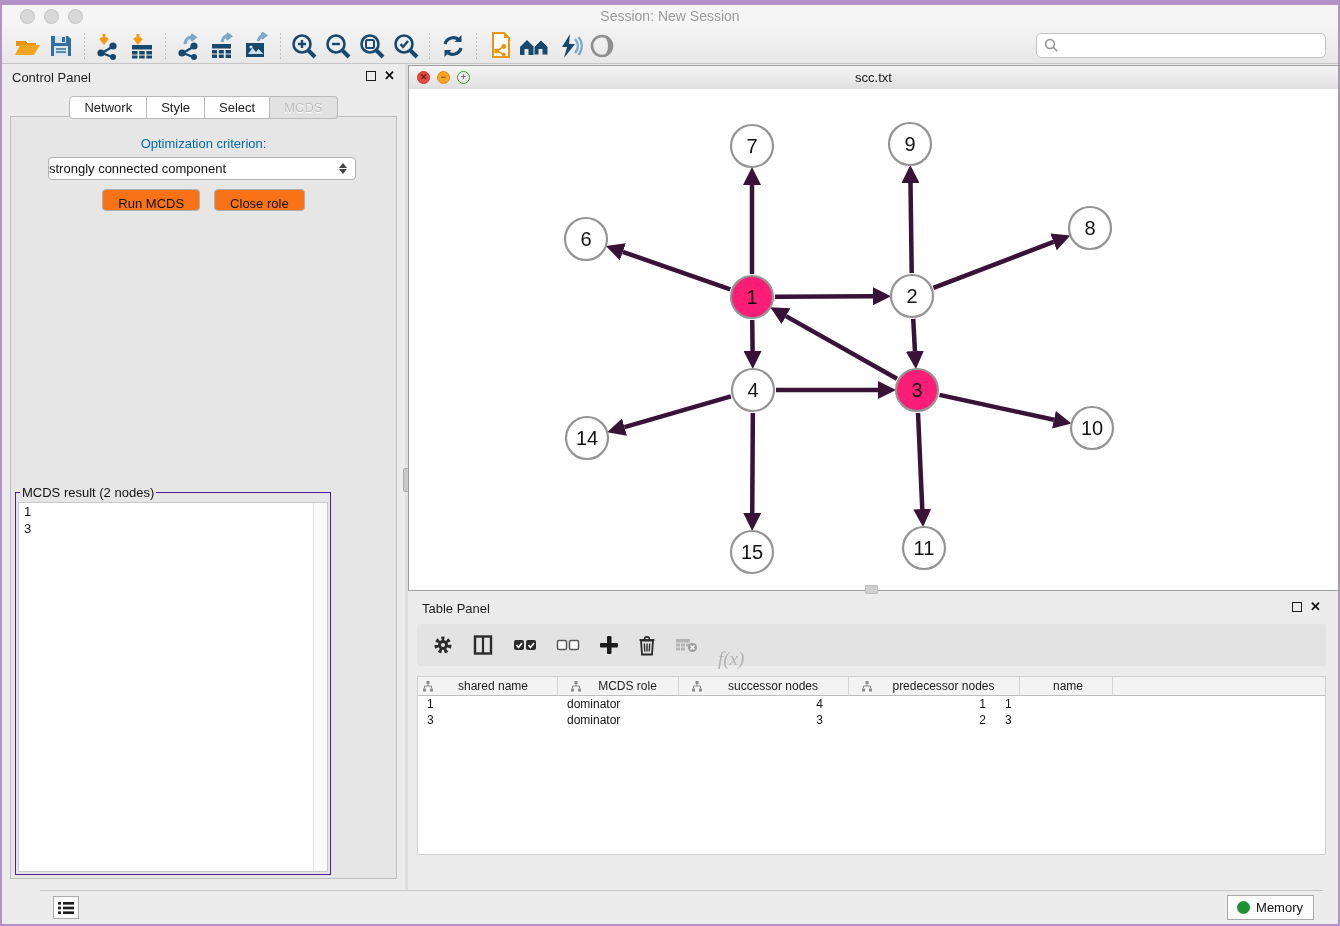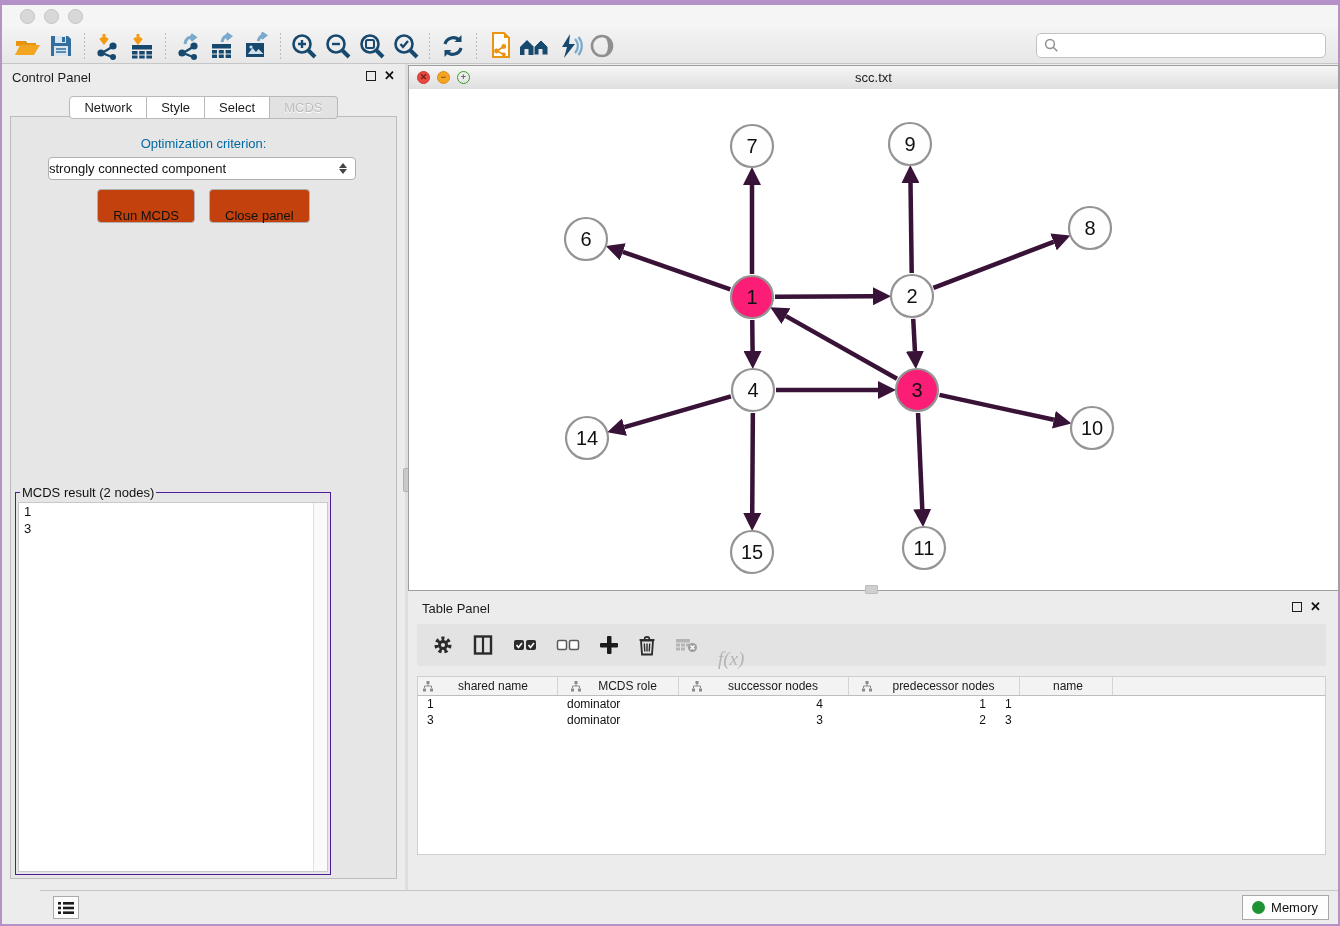--- a/index.html
+++ b/index.html
@@ -21,21 +21,21 @@
   .tb-btn svg{display:block;}
   .tb-sep{width:1px;height:26px;margin:0 6px;flex:0 0 auto;
     background:repeating-linear-gradient(#bbb 0 2px,transparent 2px 4px);}
   .search-wrap{position:absolute;right:12px;top:5px;width:290px;height:25px;
     background:#fff;border:1px solid #c2c2c2;border-radius:5px;display:flex;align-items:center;box-sizing:border-box;}
   .search-wrap input{border:none;outline:none;flex:1;font-size:13px;background:transparent;height:20px;}
   .search-icon{margin:0 4px 0 7px;}
 
   
   .main{position:absolute;left:0;right:0;top:59px;bottom:33px;}
-  .statusbar{position:absolute;left:0;right:0;bottom:0;height:33px;background:#ececec;border-top:1px solid #c6c6c6;margin-left:38px;}
+  .statusbar{position:absolute;left:0;right:15px;bottom:0;height:33px;background:#ececec;border-top:1px solid #c6c6c6;margin-left:38px;}
 
   
   .cpanel{position:absolute;left:0;top:0;width:403px;bottom:0;background:#ececec;}
   .panel-head{position:absolute;left:0;right:0;top:0;height:26px;}
   .panel-title{position:absolute;left:10px;top:6px;font-size:13px;color:#1c1c1c;}
   .head-btns{position:absolute;right:10px;top:6px;display:flex;gap:8px;align-items:center;}
   .float-ico{width:10px;height:10px;border:1.6px solid #1c1c1c;box-sizing:border-box;}
   .close-ico{font-size:13px;font-weight:bold;color:#111;line-height:12px;}
 
   .tabbar{display:flex;justify-content:center;}
@@ -50,21 +50,21 @@
     background:#e6e6e6;border:1px solid #bdbdbd;box-sizing:border-box;}
   .opt-label{position:absolute;left:0;right:0;top:19px;text-align:center;font-size:13px;color:#0369a1;}
   .select{position:absolute;left:37px;top:40px;width:308px;height:23px;background:#fff;
     border:1px solid #b0b0b0;border-radius:4px;box-sizing:border-box;display:flex;align-items:center;}
   .select .sel-text{flex:1;font-size:13px;color:#111;white-space:nowrap;overflow:hidden;}
   .sel-arrows{width:18px;display:flex;flex-direction:column;align-items:center;gap:1px;margin-right:3px;}
   .sel-arrows span{width:0;height:0;border-left:4px solid transparent;border-right:4px solid transparent;}
   .sel-up{border-bottom:5px solid #444;}
   .sel-dn{border-top:5px solid #444;}
   .btn-row{position:absolute;left:0;right:0;top:72px;display:flex;justify-content:center;gap:14px;}
-  .push-btn{height:22px;line-height:20px;padding:16px 15px;font-size:13px;color:#111;background:#c2410c;
+  .push-btn{height:22px;line-height:20px;padding:4px 15px;font-size:13px;color:#111;background:#f97316;
     border:1px solid #b0b0b0;border-radius:4px;}
 
   fieldset.result{position:absolute;left:4px;top:368px;bottom:3px;width:316px;box-sizing:border-box;
     border:1px solid #4c1d95;margin:0;padding:2px;background:#e6e6e6;}
   fieldset.result legend{font-size:13px;color:#111;padding:0 2px;margin-left:2px;}
   .result-inner{position:relative;width:100%;height:100%;background:#fff;border:1px solid #c9c9c9;box-sizing:border-box;}
   .result-line{font-size:13px;color:#111;line-height:17px;padding-left:5px;}
   .vscroll{position:absolute;right:0;top:0;bottom:0;width:13px;background:#fafafa;border-left:1px solid #e0e0e0;}
 
   
@@ -117,20 +117,21 @@
 <body>
 
 <div class="app">
 
   <div class="titlebar">
     <div class="tl-dots">
       <div class="tl-dot"></div>
       <div class="tl-dot"></div>
       <div class="tl-dot"></div>
     </div>
+    <div class="win-title">Session: New Session</div>
   </div>
 
   <div class="toolbar">
     <div class="tb-btn">
       <svg width="28" height="28" viewBox="0 0 28 28">
         <path d="M3 9 h9 l2 2 h9 v3 H3z" fill="#e0labc"></path>
         <path d="M3 9 h9 l2 2 h9 v3 H3z" fill="#e89410"></path>
         <path d="M2 23 l5 -10 h20 l-6 10z" fill="#f2a51f"></path>
       </svg>
     </div>
@@ -297,21 +298,21 @@
         <div class="opt-label">Optimization criterion:</div>
         <div class="select">
           <div class="sel-text">strongly connected component</div>
           <div class="sel-arrows">
               <span class="sel-up"></span>
               <span class="sel-dn"></span>
             </div>
         </div>
         <div class="btn-row">
           <button class="push-btn">Run MCDS</button>
-          <button class="push-btn">Close panel</button>
+          <button class="push-btn">Close role</button>
         </div>
         <fieldset class="result">
           <legend>MCDS result (2 nodes)</legend>
           <div class="result-inner">
             <div class="result-line">1</div>
             <div class="result-line">3</div>
             <div class="vscroll"></div>
           </div>
         </fieldset>
       </div>

